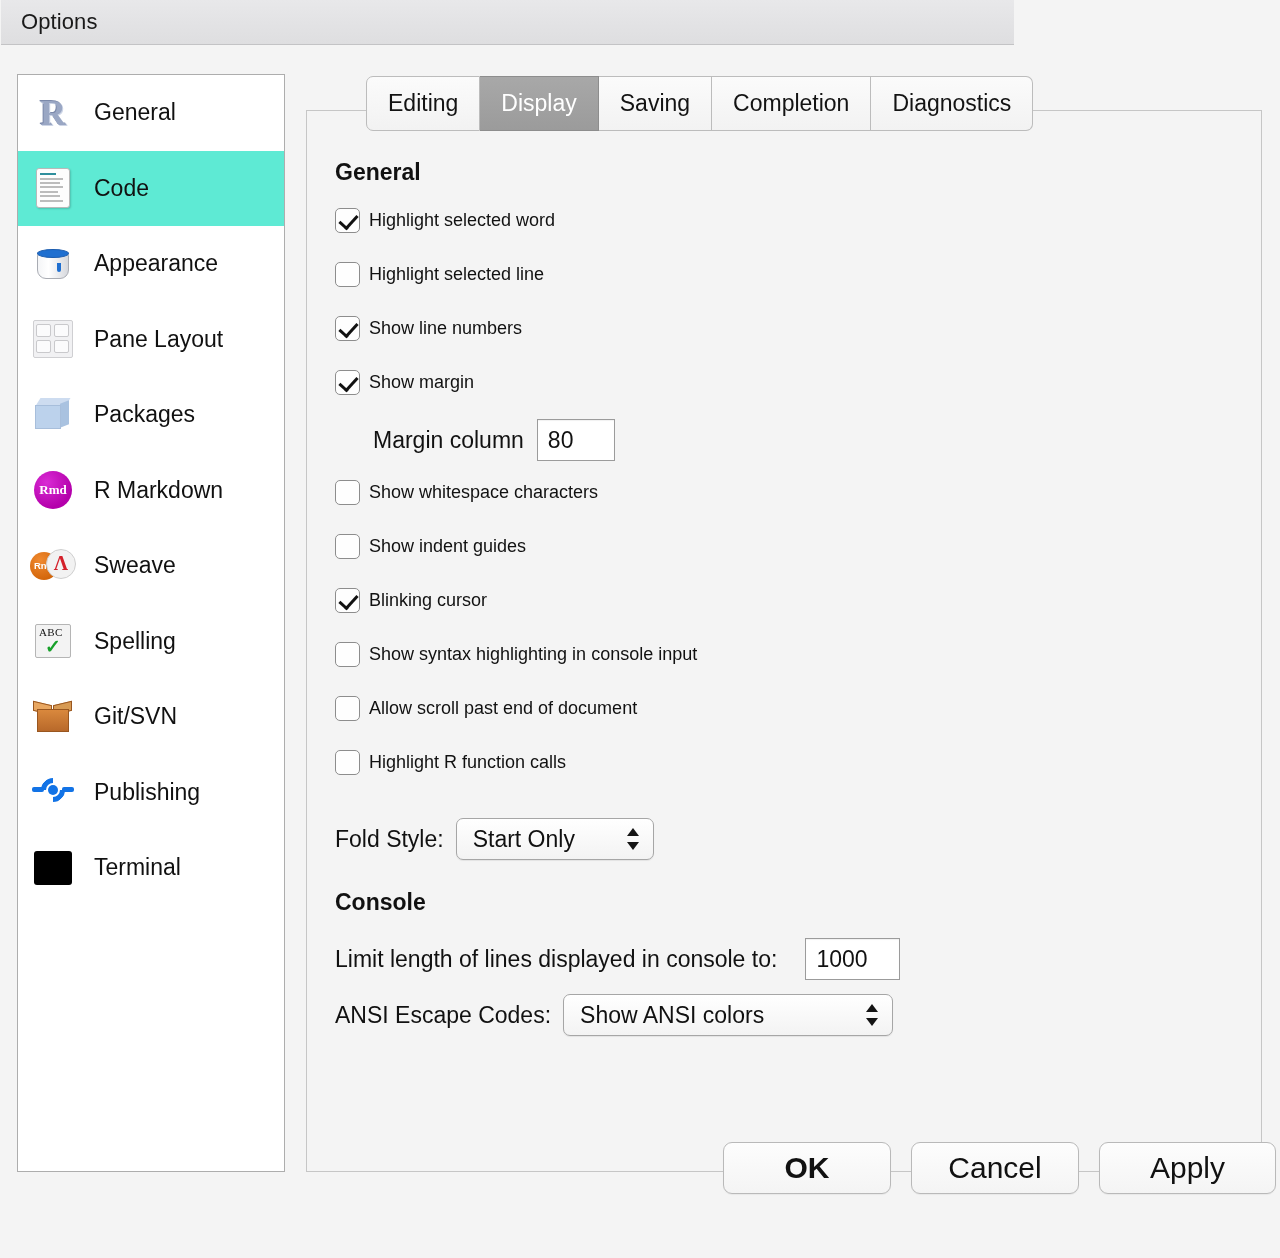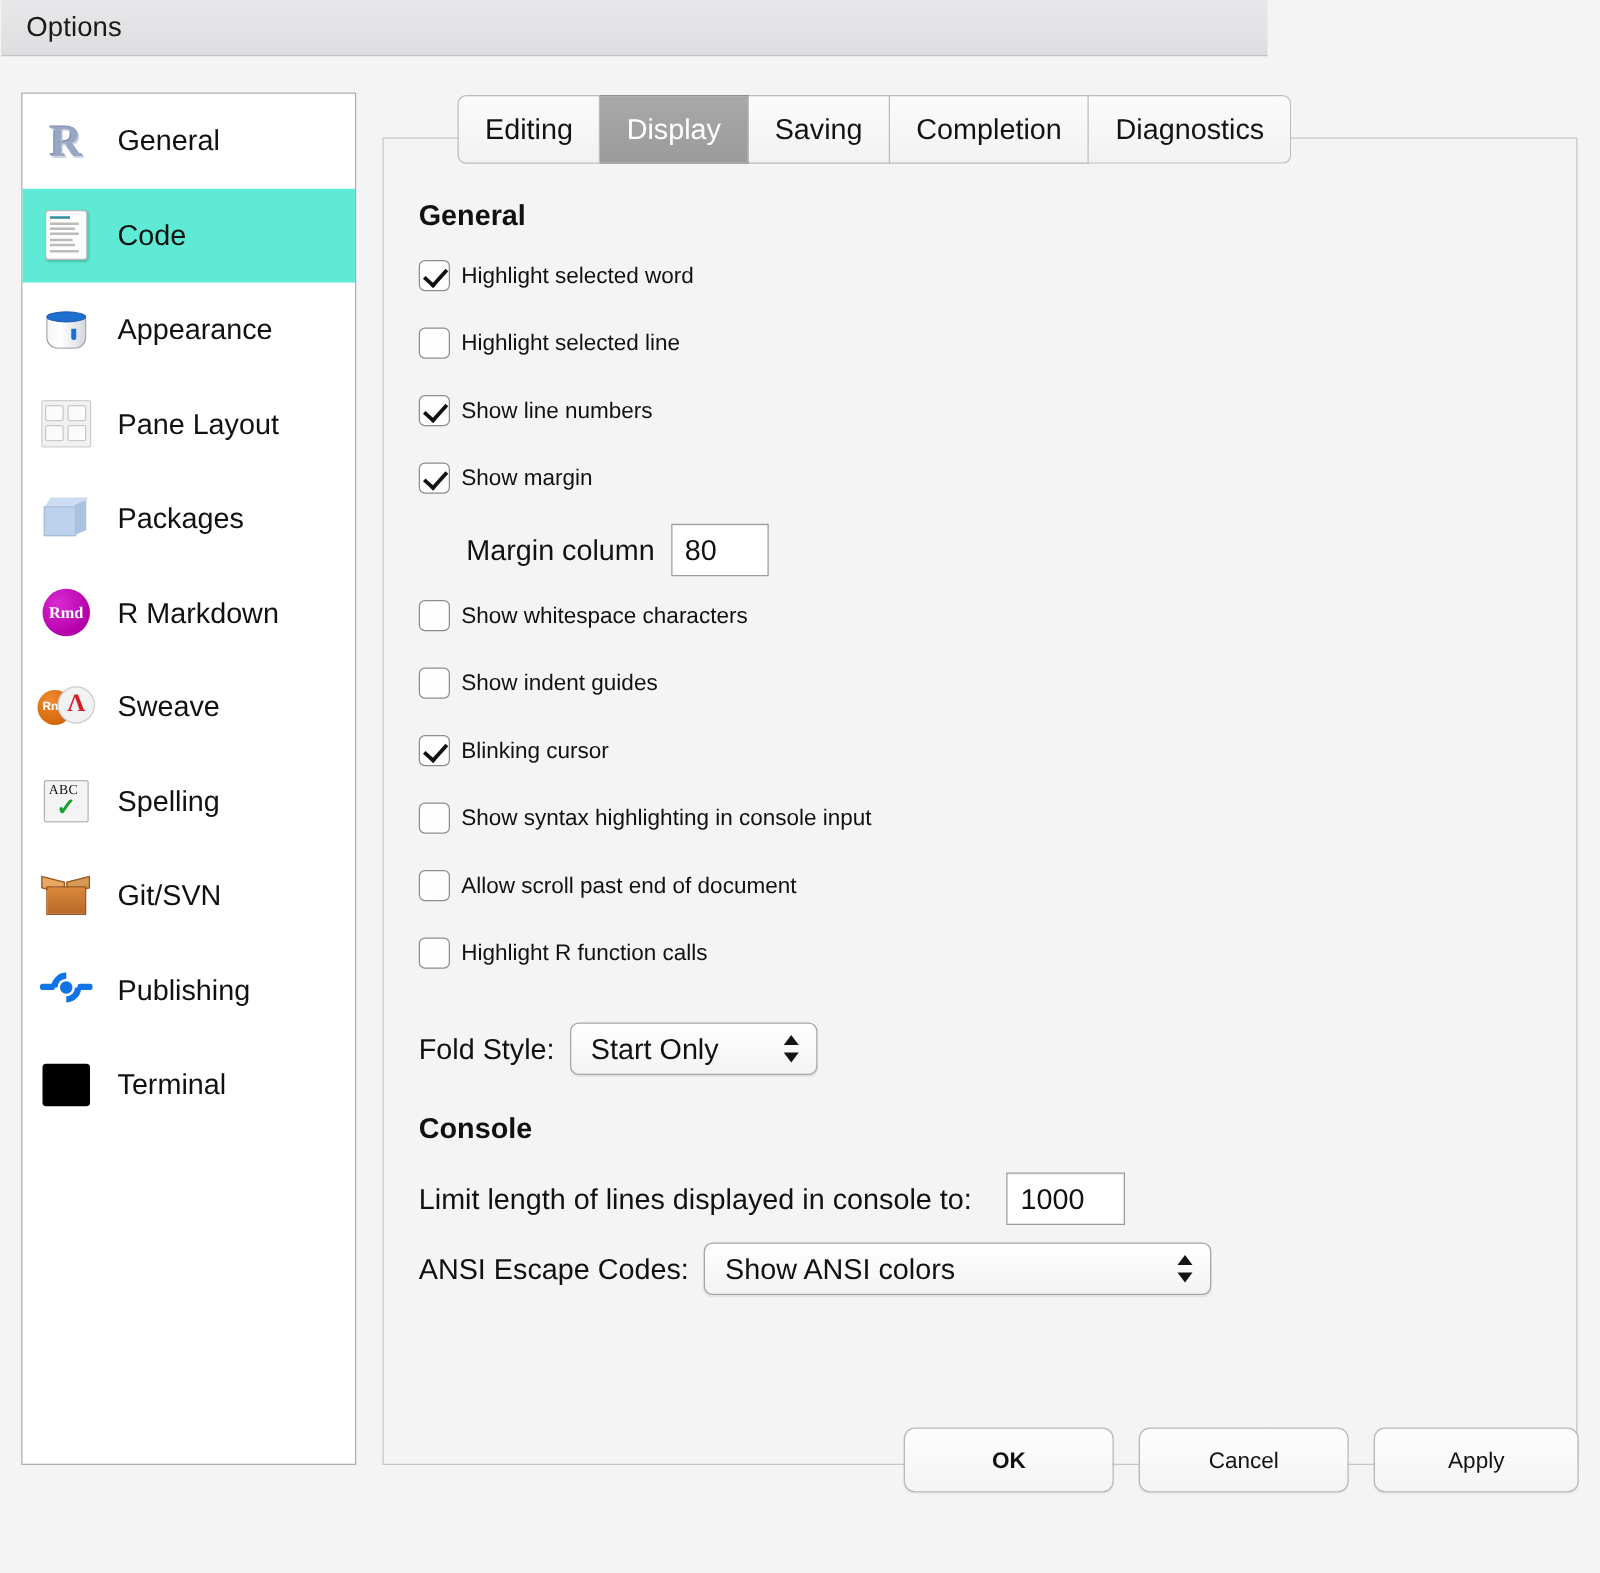--- a/index.html
+++ b/index.html
@@ -312,41 +312,41 @@
   }
   .popup .arrows::before { top: 1px; border-bottom: 8px solid #141414; }
   .popup .arrows::after  { bottom: 1px; border-top: 8px solid #141414; }
 
   #fold-style-row { display: flex; align-items: center; height: 44px; margin-top: 36px; }
   #fold-style-select { width: 198px; margin-left: 12px; }
 
   #console-head { margin-top: 28px; margin-bottom: 20px; }
   #console-limit-row { display: flex; align-items: center; height: 46px; margin-bottom: 10px; gap: 16px; }
   #ansi-row { display: flex; align-items: center; height: 46px; }
-  #ansi-select { width: 406px; margin-left: 12px; }
+  #ansi-select { width: 330px; margin-left: 12px; }
 
   
   #footer {
     position: absolute; left: 0; top: 1142px;
     width: 1280px; height: 116px;
   }
   .btn {
     position: absolute; top: 0;
     height: 52px;
     background: linear-gradient(to bottom,#fdfdfd,#f4f4f4);
     border: 1px solid #b9b9b9;
     border-radius: 9px;
-    font-size: 18px; color: #111;
+    font-size: 30px; color: #111;
     display: flex; align-items: center; justify-content: center;
     cursor: default;
     box-shadow: 0 1px 1px rgba(0,0,0,.05);
   }
   #ok-button     { left: 723px; width: 168px; font-weight: bold; }
   #cancel-button { left: 911px; width: 168px; }
-  #apply-button  { left: 1099px; width: 164px; }
+  #apply-button  { left: 1099px; width: 177px; }
 </style>
 </head>
 <body>
 
 <div id="titlebar">
   <div class="title">Options</div>
 </div>
 
 <div id="dialog-body">
 

